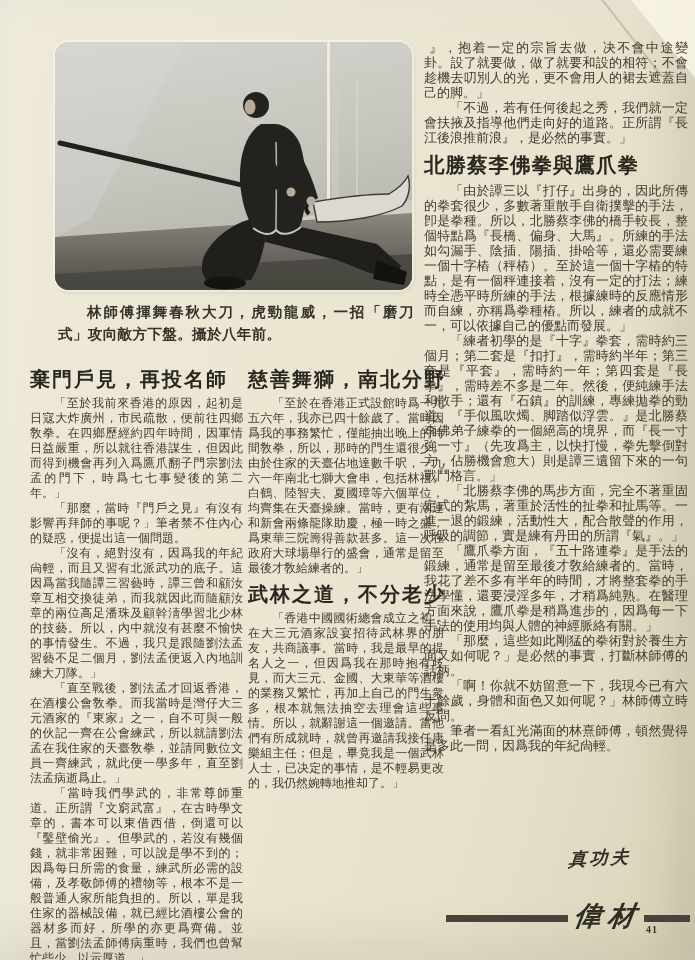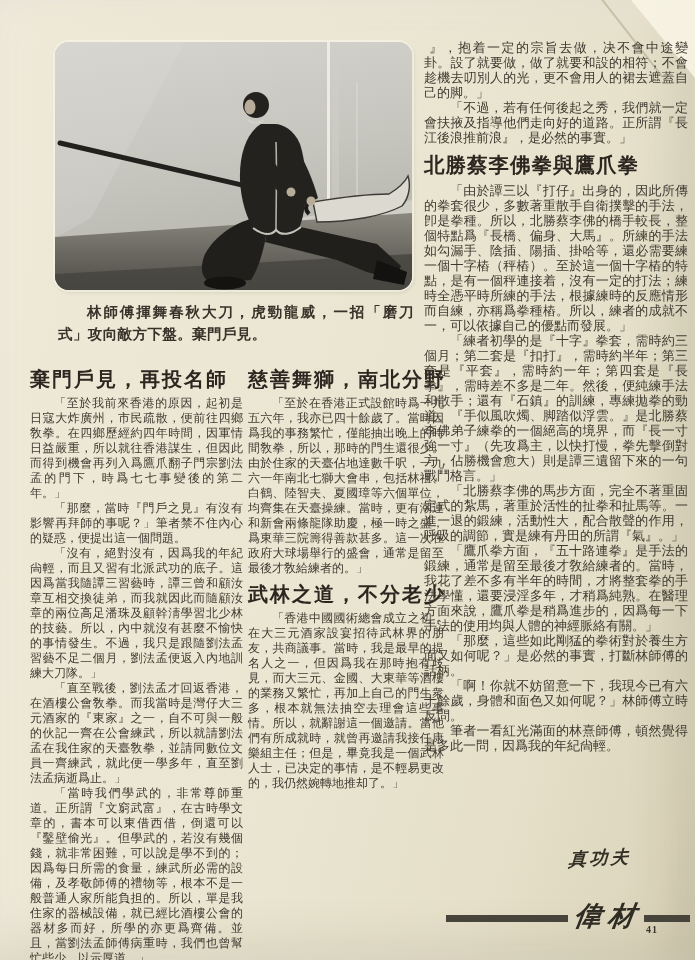--- a/index.html
+++ b/index.html
@@ -135,21 +135,21 @@
         <circle cx="256" cy="159" r="4.5" fill="#b7ac99"></circle>
         <circle cx="236" cy="150" r="4.5" fill="#b7ac99"></circle>
 
         <circle cx="201" cy="63" r="13" fill="#24221e"></circle>
         <ellipse cx="195" cy="65" rx="5.5" ry="7.5" fill="#b7ac99"></ellipse>
 
         <path d="M193,78 q8,6 16,0" stroke="#d6d4cb" stroke-width="1.6" fill="none" opacity="0.85"></path>
       </svg>
     </div>
 
-    <div class="caption">林師傅揮舞春秋大刀，虎勁龍威，一招「磨刀式」攻向敵方下盤。棄門戶見。</div>
+    <div class="caption">林師傅揮舞春秋大刀，虎勁龍威，一招「磨刀式」攻向敵方下盤。攝於八年前。</div>
 
     <div class="col col-left">
       <h2>棄門戶見，再投名師</h2>
       <p>「至於我前來香港的原因，起初是日寇大炸廣州，市民疏散，便前往四鄉敎拳。在四鄉歷經約四年時間，因軍情日益嚴重，所以就往香港謀生，但因此而得到機會再列入爲鷹爪翻子門宗劉法孟的門下，時爲七七事變後的第二年。」</p>
       <p>「那麼，當時『門戶之見』有沒有影響再拜師的事呢？」筆者禁不住內心的疑惑，便提出這一個問題。</p>
       <p>「沒有，絕對沒有，因爲我的年紀尙輕，而且又習有北派武功的底子。這因爲當我隨譚三習藝時，譚三曾和顧汝章互相交換徒弟，而我就因此而隨顧汝章的兩位高足潘珠及顧幹淸學習北少林的技藝。所以，內中就沒有甚麼不愉快的事情發生。不過，我只是跟隨劉法孟習藝不足二個月，劉法孟便返入內地訓練大刀隊。」</p>
       <p>「直至戰後，劉法孟才回返香港，在酒樓公會敎拳。而我當時是灣仔大三元酒家的『東家』之一，自不可與一般的伙記一齊在公會練武，所以就請劉法孟在我住家的天臺敎拳，並請同數位文員一齊練武，就此便一學多年，直至劉法孟病逝爲止。」</p>
       <p>「當時我們學武的，非常尊師重道。正所謂『文窮武富』，在古時學文章的，書本可以東借西借，倒還可以『鑿壁偷光』。但學武的，若沒有幾個錢，就非常困難，可以說是學不到的；因爲每日所需的食量，練武所必需的設備，及孝敬師傅的禮物等，根本不是一般普通人家所能負担的。所以，單是我住家的器械設備，就已經比酒樓公會的器材多而好，所學的亦更爲齊備。並且，當劉法孟師傅病重時，我們也曾幫忙些少，以示厚道。」</p>
     </div>
 

